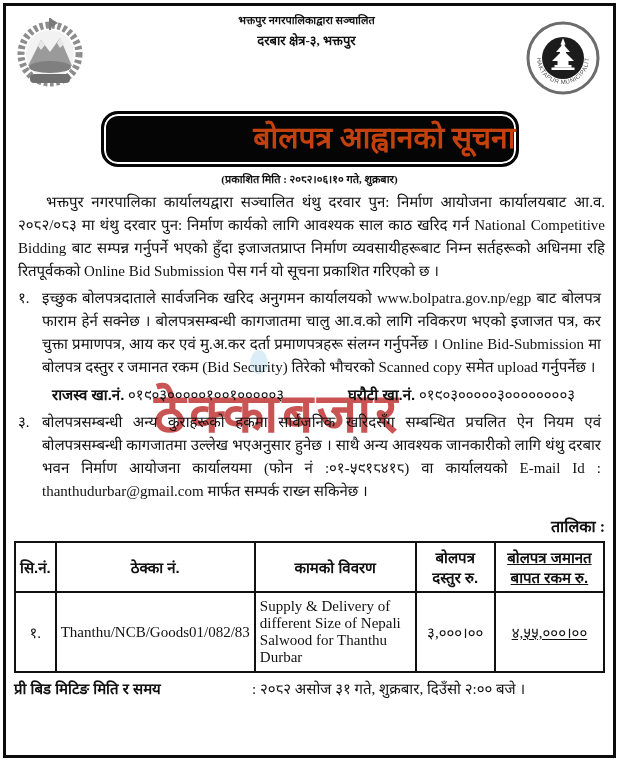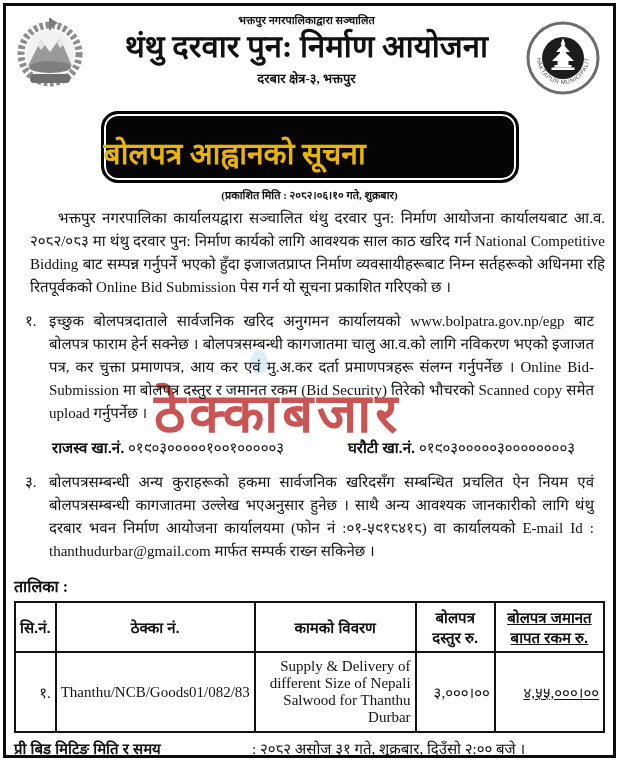--- a/index.html
+++ b/index.html
@@ -35,43 +35,43 @@
   .head-center { flex:1; text-align:center; padding-top:2px; }
   .org-line { font-size:11px; font-weight:bold; }
   .project-title { font-size:31px; font-weight:bold; line-height:36px; margin-top:2px; }
   .address-line { font-size:13px; font-weight:bold; margin-top:4px; }
 
   .banner {
     width:412px; margin:5px auto 0 auto;
     background:#050505; border-radius:17px;
     box-shadow: inset 0 0 0 2px #fff;
     border:3px solid #050505;
-    color:#eab308; text-align:left;
+    color:#c2410c; text-align:right;
     font-size:30px; font-weight:bold;
-    padding:18px 0 7px 0;
+    padding:2px 0 7px 0;
   }
   .published { text-align:center; font-size:11px; font-weight:bold; margin-top:4px; }
 
   
   .bodytext { font-size:15px; line-height:23px; text-align:justify; }
-  .intro { text-indent:28px; margin:5px 0 1px 16px; }
-  .item { padding-left:24px; text-indent:-24px; margin:11px; }
+  .intro { text-indent:28px; margin:5px 0 1px 4px; }
+  .item { padding-left:24px; text-indent:-24px; margin:4px; }
   .item .num { display:inline-block; width:24px; text-indent:0; }
   .item .num.tight { width:auto; margin-right:1px; }
   .accounts {
     display:flex; justify-content:space-between;
     padding:0 30px 0 38px; font-size:15px; line-height:24px;
   }
   .accounts .lbl { font-weight:bold; font-family:"Liberation Sans","DejaVu Sans",sans-serif; }
 
   
-  .tbl-caption { text-align:left; font-weight:bold; font-size:16px; margin:12px 0 4px 0; }
+  .tbl-caption { text-align:right; font-weight:bold; font-size:16px; margin:12px 0 4px 0; }
   table.tender { width:100%; border-collapse:collapse; }
   table.tender th, table.tender td {
-    border:2px solid #111; font-size:15px; padding:2px 4px; background:#fff;text-align:right;
+    border:2px solid #111; font-size:15px; padding:2px 4px; background:#fff;
   }
   table.tender th { font-weight:bold; text-align:center; height:44px;
     font-family:"Liberation Sans","DejaVu Sans",sans-serif; }
   table.tender td { height:74px; }
   .c-sn  { width:6.5%;  text-align:center; }
   .c-no  { width:19.5%; text-align:left; }
   .c-desc{ width:36%;   text-align:left;margin-left:20px; }
   .c-fee { width:16%;   text-align:center; }
   .c-amt { width:22%;   text-align:center;text-decoration:underline; }
 
@@ -107,21 +107,20 @@
           <polygon points="14,54 27,28 36,40 46,26 58,54" fill="#9a9a9a"></polygon>
           <polygon points="24,34 27,28 31,33 27,38" fill="#e8e8e8"></polygon>
           <polygon points="43,31 46,26 50,32 46,36" fill="#e8e8e8"></polygon>
           <ellipse cx="36" cy="55" rx="21" ry="6" fill="#7f7f7f"></ellipse>
           <rect x="16" y="62" width="40" height="9" rx="4" fill="#6f6f6f"></rect>
         </svg>
       </div>
 
       <div class="head-center">
         <div class="org-line">भक्तपुर नगरपालिकाद्वारा सञ्चालित</div>
-        <div class="project-title">थंथु दरवार पुन: निर्माण आयोजना</div>
         <div class="address-line">दरबार क्षेत्र-३, भक्तपुर</div>
       </div>
 
       <div class="logo-right">
         <svg class="seal-svg" width="76" height="76" viewBox="0 0 76 76">
           <circle cx="38" cy="38" r="35" fill="#fff" stroke="#6c6c6c" stroke-width="3"></circle>
           <circle cx="38" cy="38" r="21" fill="#1c1c1c"></circle>
           <defs>
             <path id="sealArc" d="M 12,38 A 26,26 0 0 0 64,38"></path>
           </defs>

